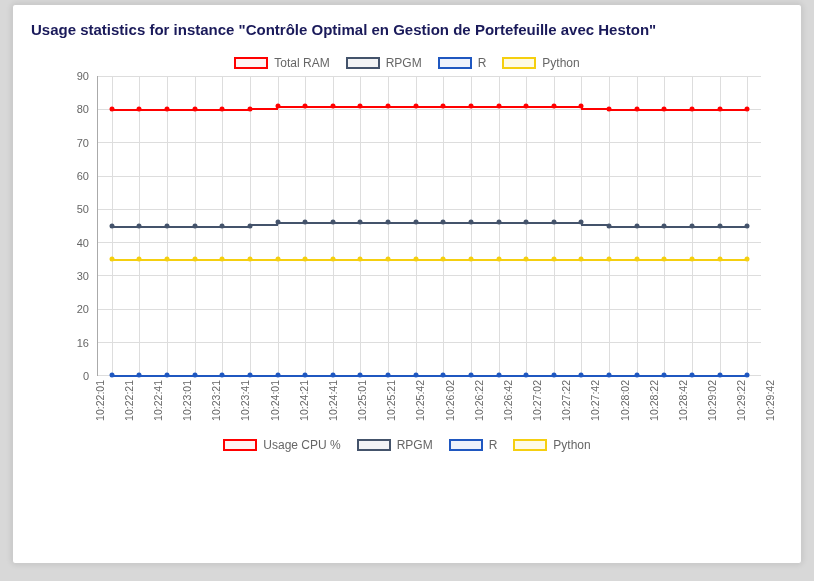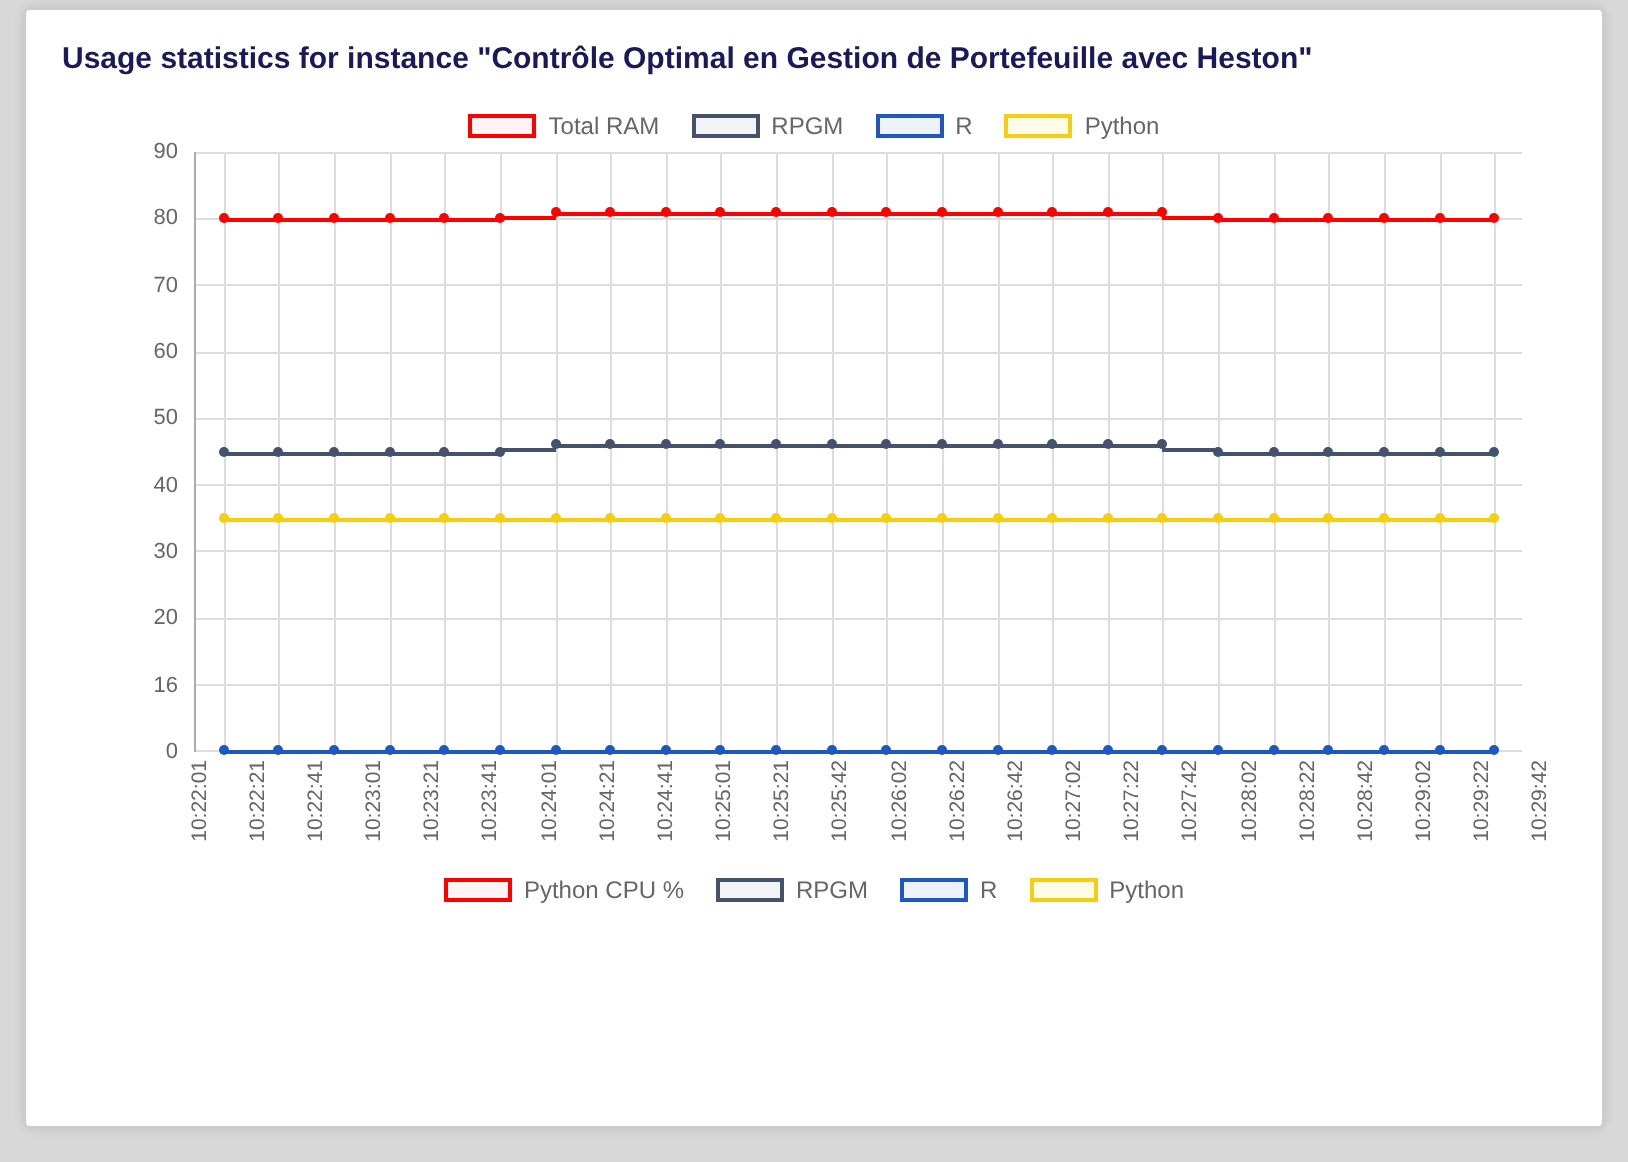--- a/index.html
+++ b/index.html
@@ -408,21 +408,21 @@
       <div class="x-tick" style="left: 85.4167%;">10:28:42</div>
       <div class="x-tick" style="left: 89.5833%;">10:29:02</div>
       <div class="x-tick" style="left: 93.75%;">10:29:22</div>
       <div class="x-tick" style="left: 97.9167%;">10:29:42</div>
     </div>
 
 
   <div class="legend">
     <span class="legend-item">
       <span class="legend-swatch" style="border-color:#ff0000; background:#fff3f3;"></span>
-      <span>Python CPU %</span>
+      <span>Usage CPU %</span>
     </span>
     <span class="legend-item">
       <span class="legend-swatch" style="border-color:#44536b; background:#f2f3f5;"></span>
       <span>RPGM</span>
     </span>
     <span class="legend-item">
       <span class="legend-swatch" style="border-color:#1f57c0; background:#eef2fb;"></span>
       <span>R</span>
     </span>
     <span class="legend-item">

